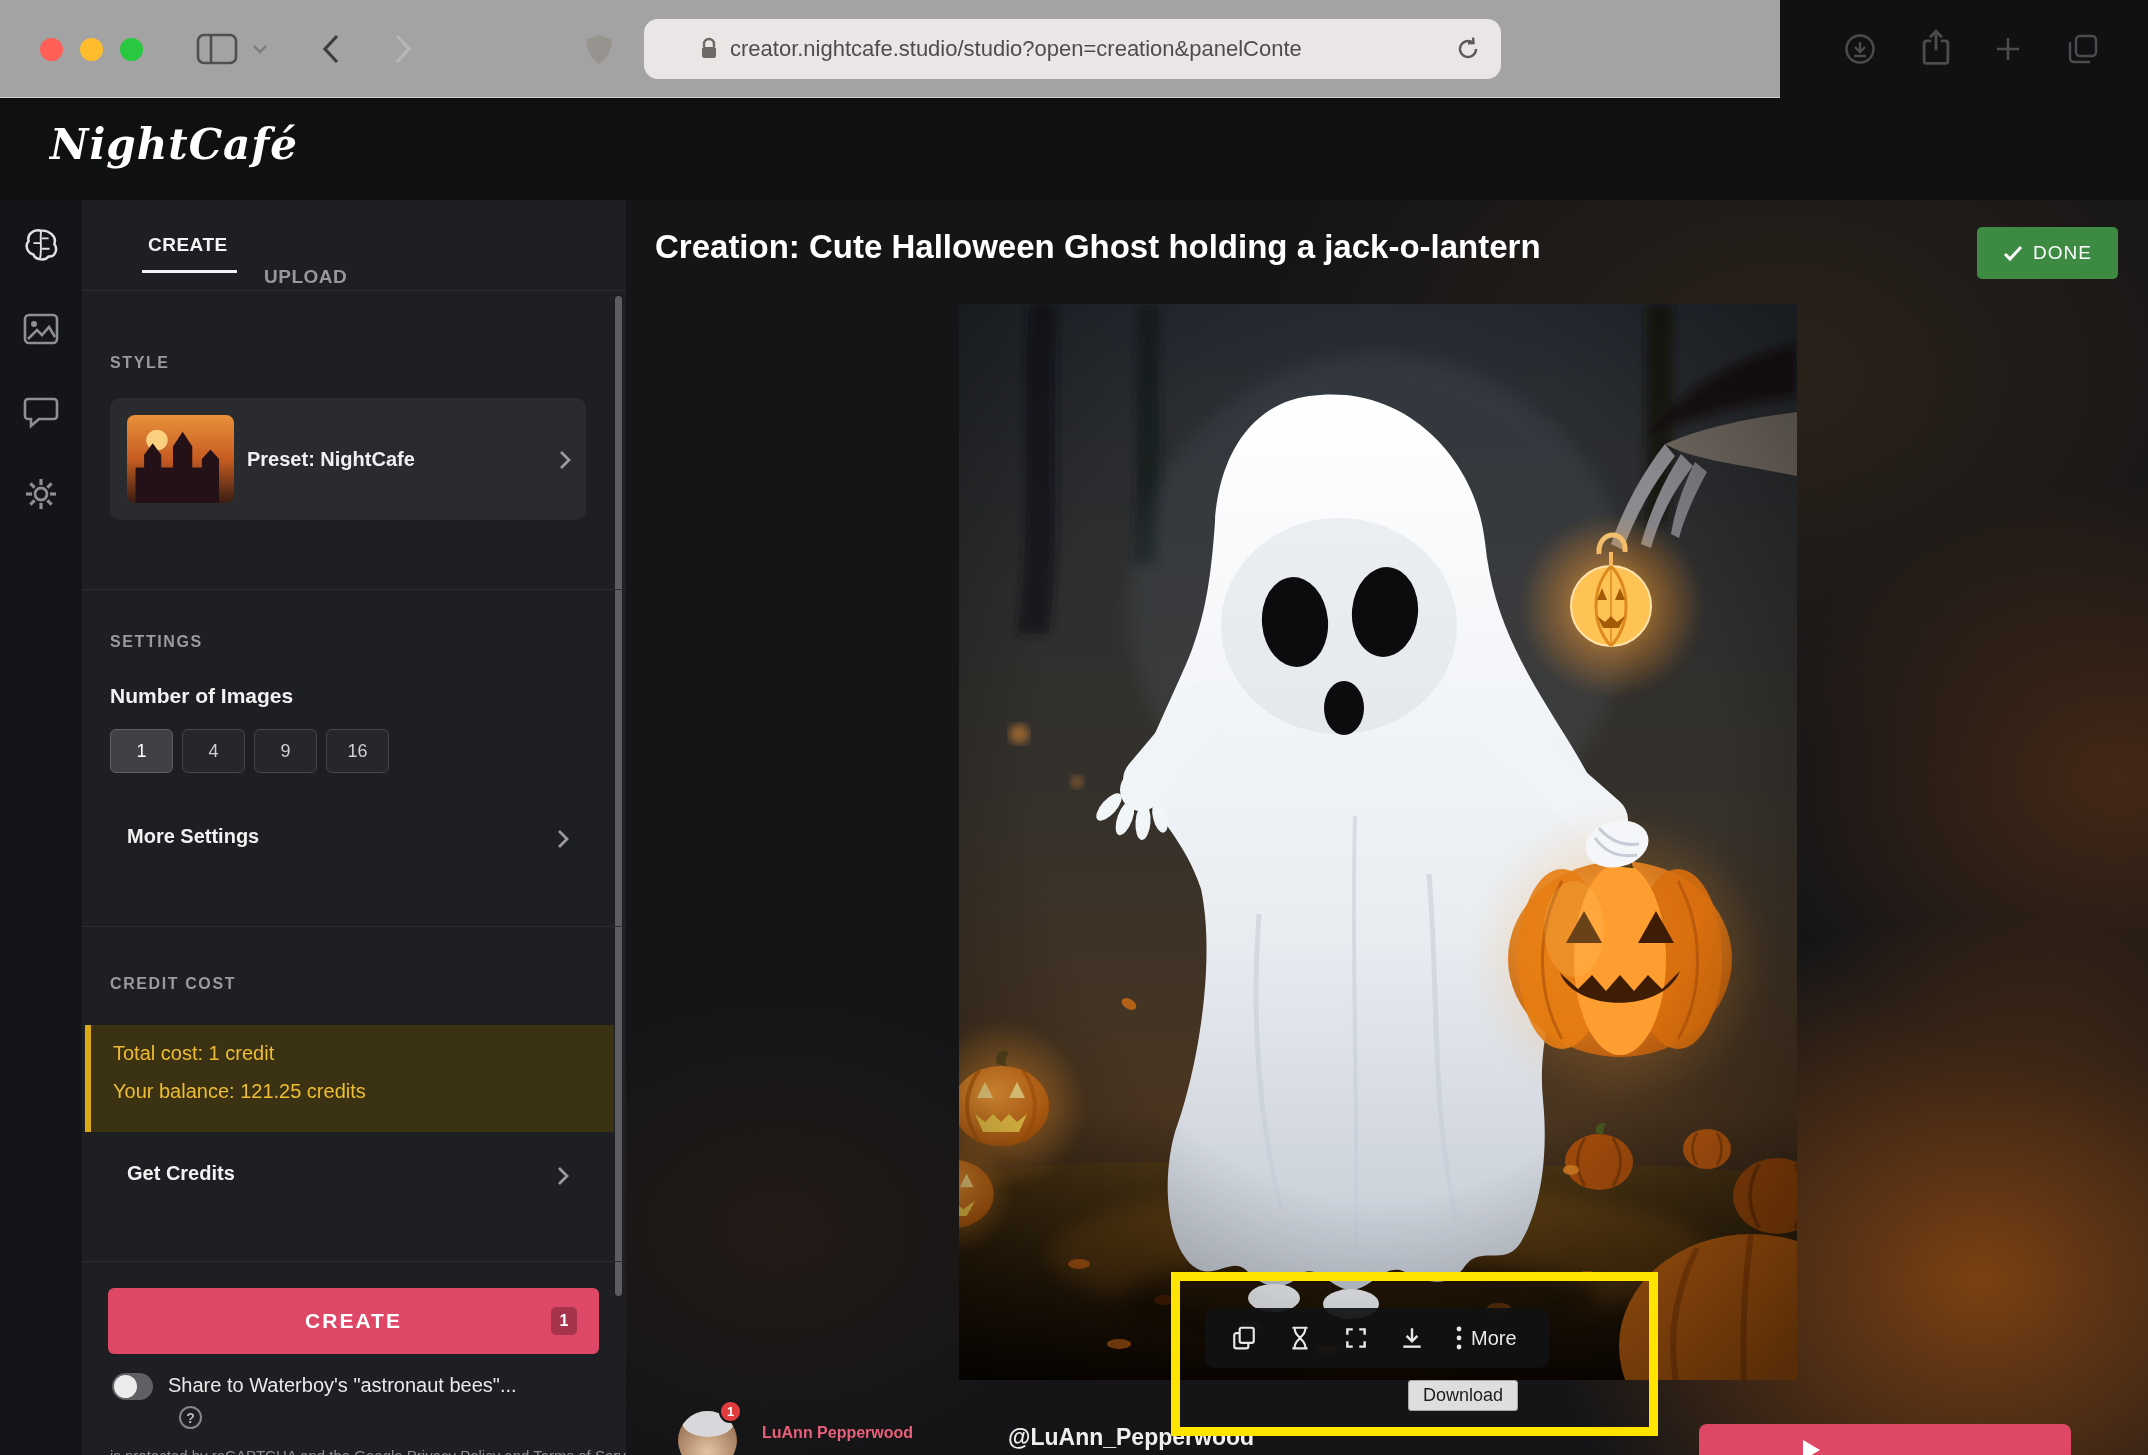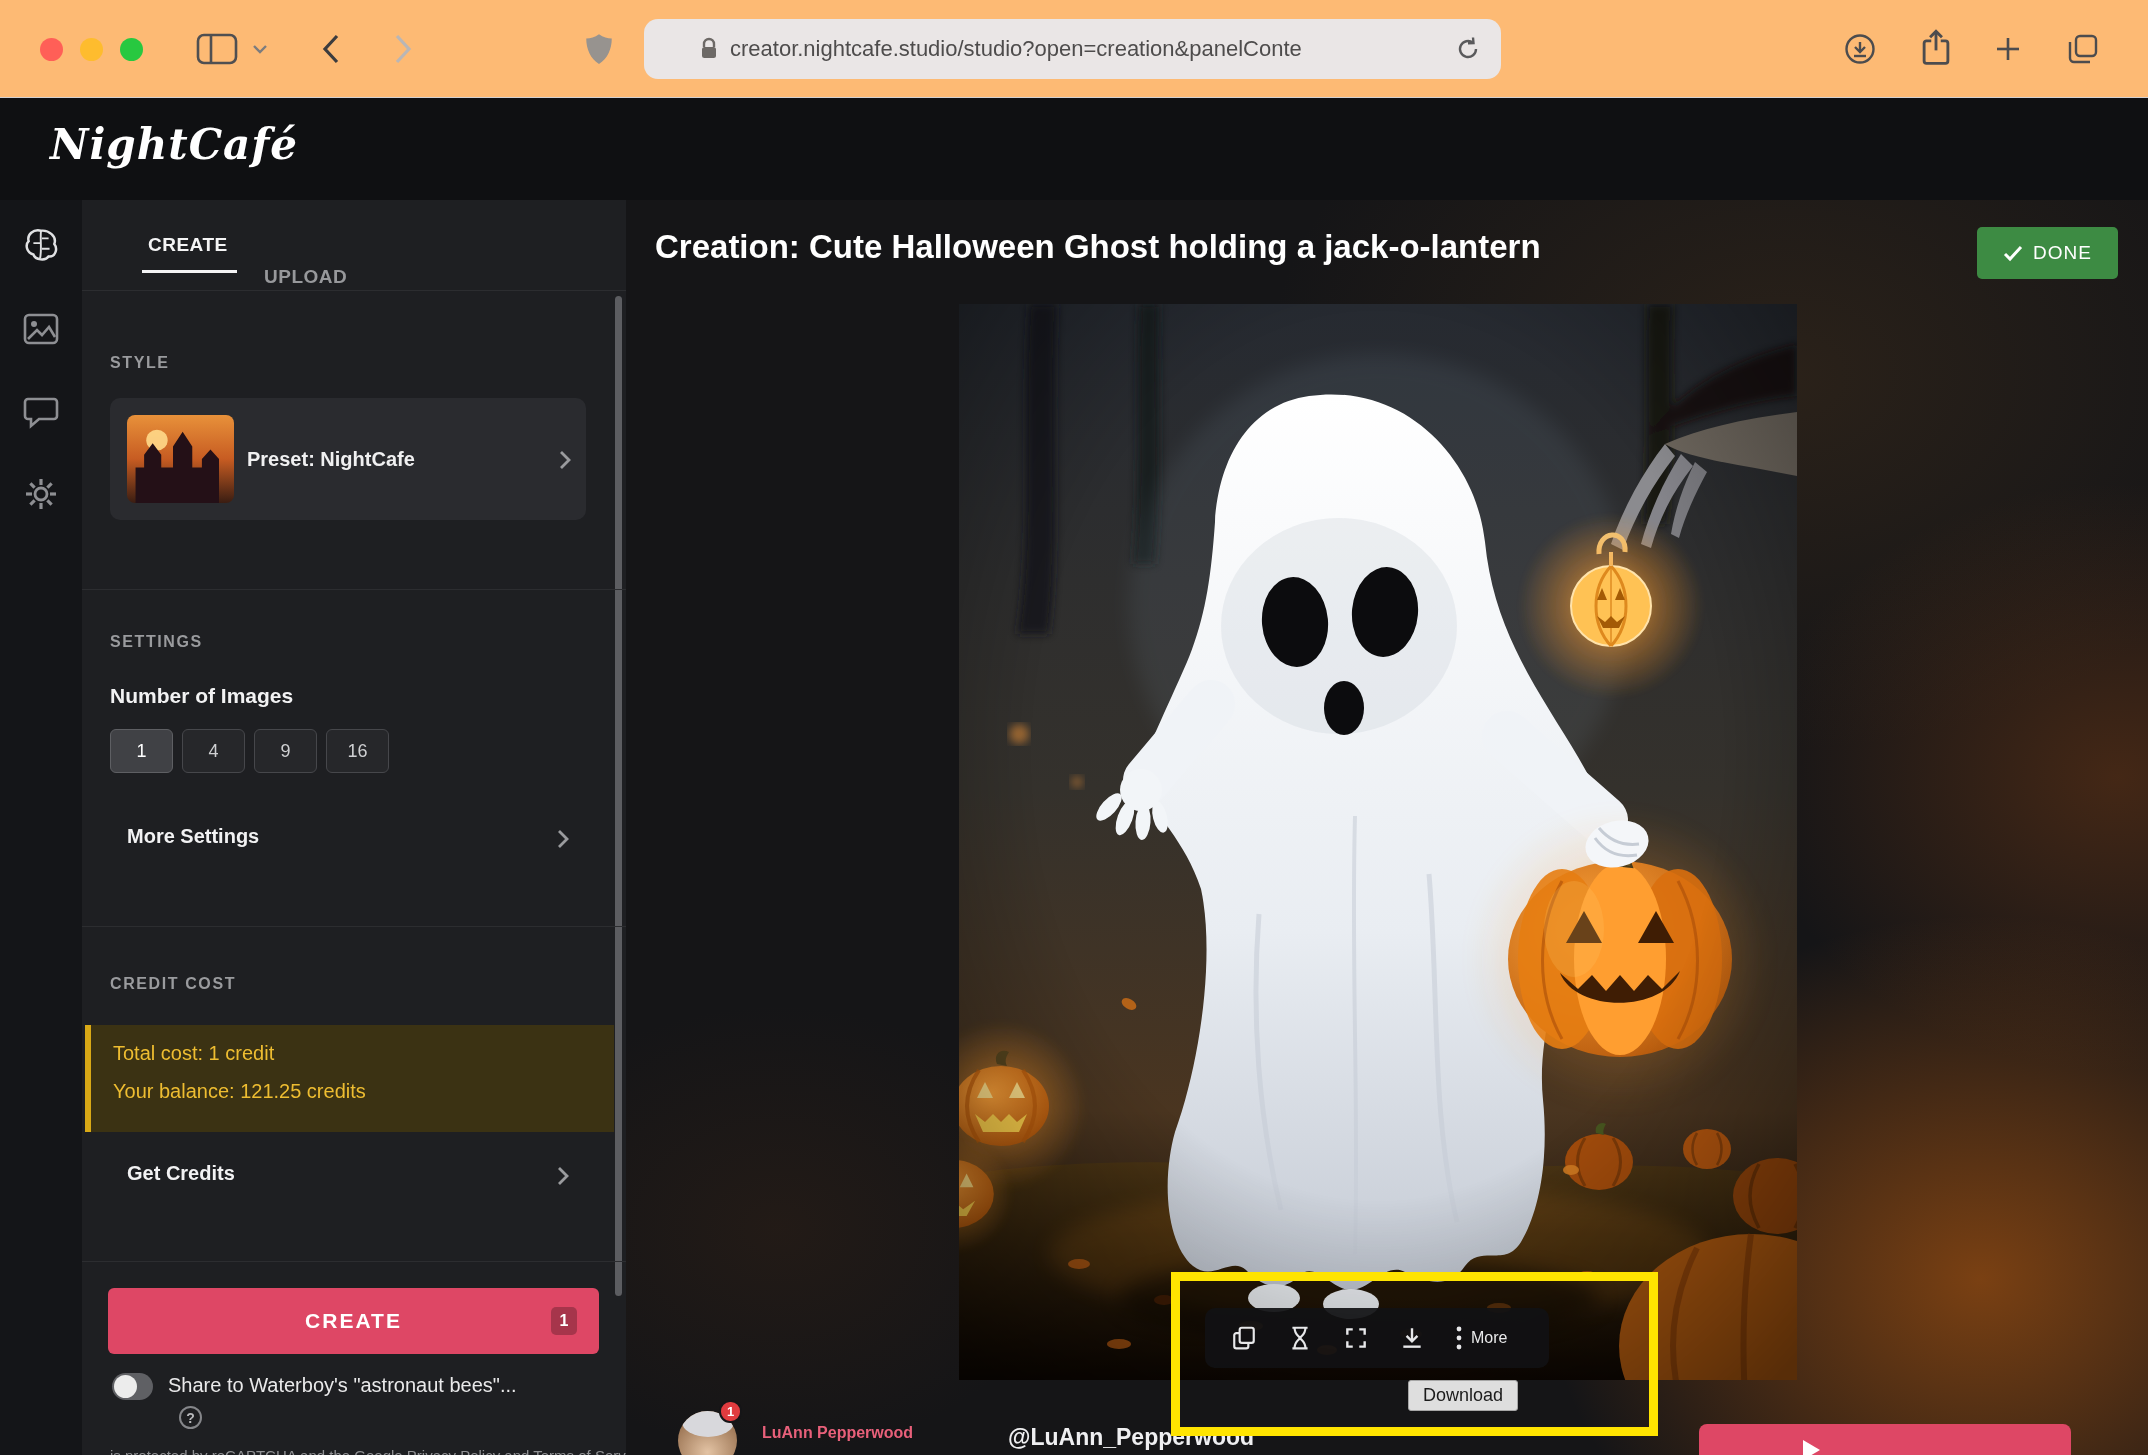--- a/index.html
+++ b/index.html
@@ -1,21 +1,21 @@
 <!DOCTYPE html>
 <html><head>
 <meta charset="utf-8">
 <style>
   * { margin:0; padding:0; box-sizing:border-box; }
   html,body { background:#000; }
   body { font-family:"Liberation Sans", sans-serif; }
   .app { position:relative; width:2148px; height:1455px; overflow:hidden; background:#101113; }
 
   
-  .chrome { position:absolute; left:0; top:0; width:2148px; height:98px; background:#fdba74; border-bottom:1px solid #d4d0d0; }
+  .chrome { position:absolute; left:0; top:0; width:1780px; height:98px; background:#a3a3a3; border-bottom:1px solid #d4d0d0; }
   .tl { position:absolute; top:38px; width:23px; height:23px; border-radius:50%; }
   .tl.close { left:40px; background:#ff5f57; }
   .tl.min   { left:80px; background:#febc2e; }
   .tl.zoom  { left:120px; background:#28c840; }
   .chrome-ic { position:absolute; color:#4c4c4e; }
   .urlbar { position:absolute; left:644px; top:19px; width:857px; height:60px; background:#eae6e6; border-radius:14px; display:flex; align-items:center; padding:0 20px 0 56px; overflow:hidden; }
   .urlbar .url-text { color:#4e4c4c; font-size:22px; margin-left:12px; white-space:nowrap; overflow:hidden; flex:1; }
 
   
   .nc-header { position:absolute; left:0; top:98px; width:2148px; height:102px; background:#0f1012; }
@@ -69,21 +69,21 @@
     background:
       radial-gradient(620px 520px at 89% 86%, rgba(205,100,15,0.55), transparent 70%),
       radial-gradient(520px 420px at 98% 46%, rgba(125,62,20,0.45), transparent 70%),
       radial-gradient(720px 520px at 76% 14%, rgba(92,62,30,0.30), transparent 72%),
       radial-gradient(420px 320px at 10% 82%, rgba(82,46,20,0.22), transparent 70%),
       #151517; }
   .page-title { position:absolute; left:29px; top:28px; font-size:33px; font-weight:bold; color:#ffffff; white-space:nowrap; }
   .done-btn { position:absolute; left:1351px; top:27px; width:141px; height:52px; background:#3d8b43; border-radius:5px; color:#fff; font-size:19px; font-weight:normal; letter-spacing:1px; display:flex; align-items:center; justify-content:center; gap:10px; }
   .art { position:absolute; left:333px; top:104px; width:838px; height:1076px; display:block; }
   .img-toolbar { position:absolute; left:579px; top:1108px; width:344px; height:60px; background:rgba(17,17,19,0.93); border-radius:10px; display:flex; align-items:center; padding:0 26px; gap:30px; z-index:30; }
-  .tb-more { display:flex; align-items:center; gap:8px; color:#e9e9ea; font-size:16px; }
+  .tb-more { display:flex; align-items:center; gap:8px; color:#e9e9ea; font-size:20px; }
   .tooltip { position:absolute; left:782px; top:1180px; padding:4px 14px; background:#dedede; border:1px solid #a6a6a6; border-radius:3px; color:#1b1b1b; font-size:18px; z-index:40; }
   .anno { position:absolute; left:545px; top:1072px; width:487px; height:164px; border:9px solid #ffe400; z-index:50; }
   .author-avatar { position:absolute; left:52px; top:1211px; width:59px; height:59px; border-radius:50%; z-index:5;
      background:radial-gradient(circle at 50% 70%, #e3c3a4, #9a7352 75%), #9a7352; overflow:hidden; }
   .author-avatar::before { content:""; position:absolute; left:4px; top:-4px; width:52px; height:30px; border-radius:50%; background:#d8d8dc; }
   .author-badge { left:93px; top:1200px; width:23px; height:23px; font-size:13px; z-index:6; border-color:#151517; }
   .author-name { position:absolute; left:136px; top:1224px; font-size:16px; font-weight:bold; color:#e8607a; z-index:5; white-space:nowrap; }
   .author-handle { position:absolute; left:382px; top:1224px; font-size:23px; font-weight:bold; color:#efeff1; z-index:4; white-space:nowrap; }
   .br-btn { position:absolute; left:1073px; top:1224px; width:372px; height:60px; background:#de4765; border-radius:8px; z-index:3; }
   .br-btn .play { position:absolute; left:104px; top:16px; width:0; height:0; border-left:17px solid #fff; border-top:10px solid transparent; border-bottom:10px solid transparent; }

